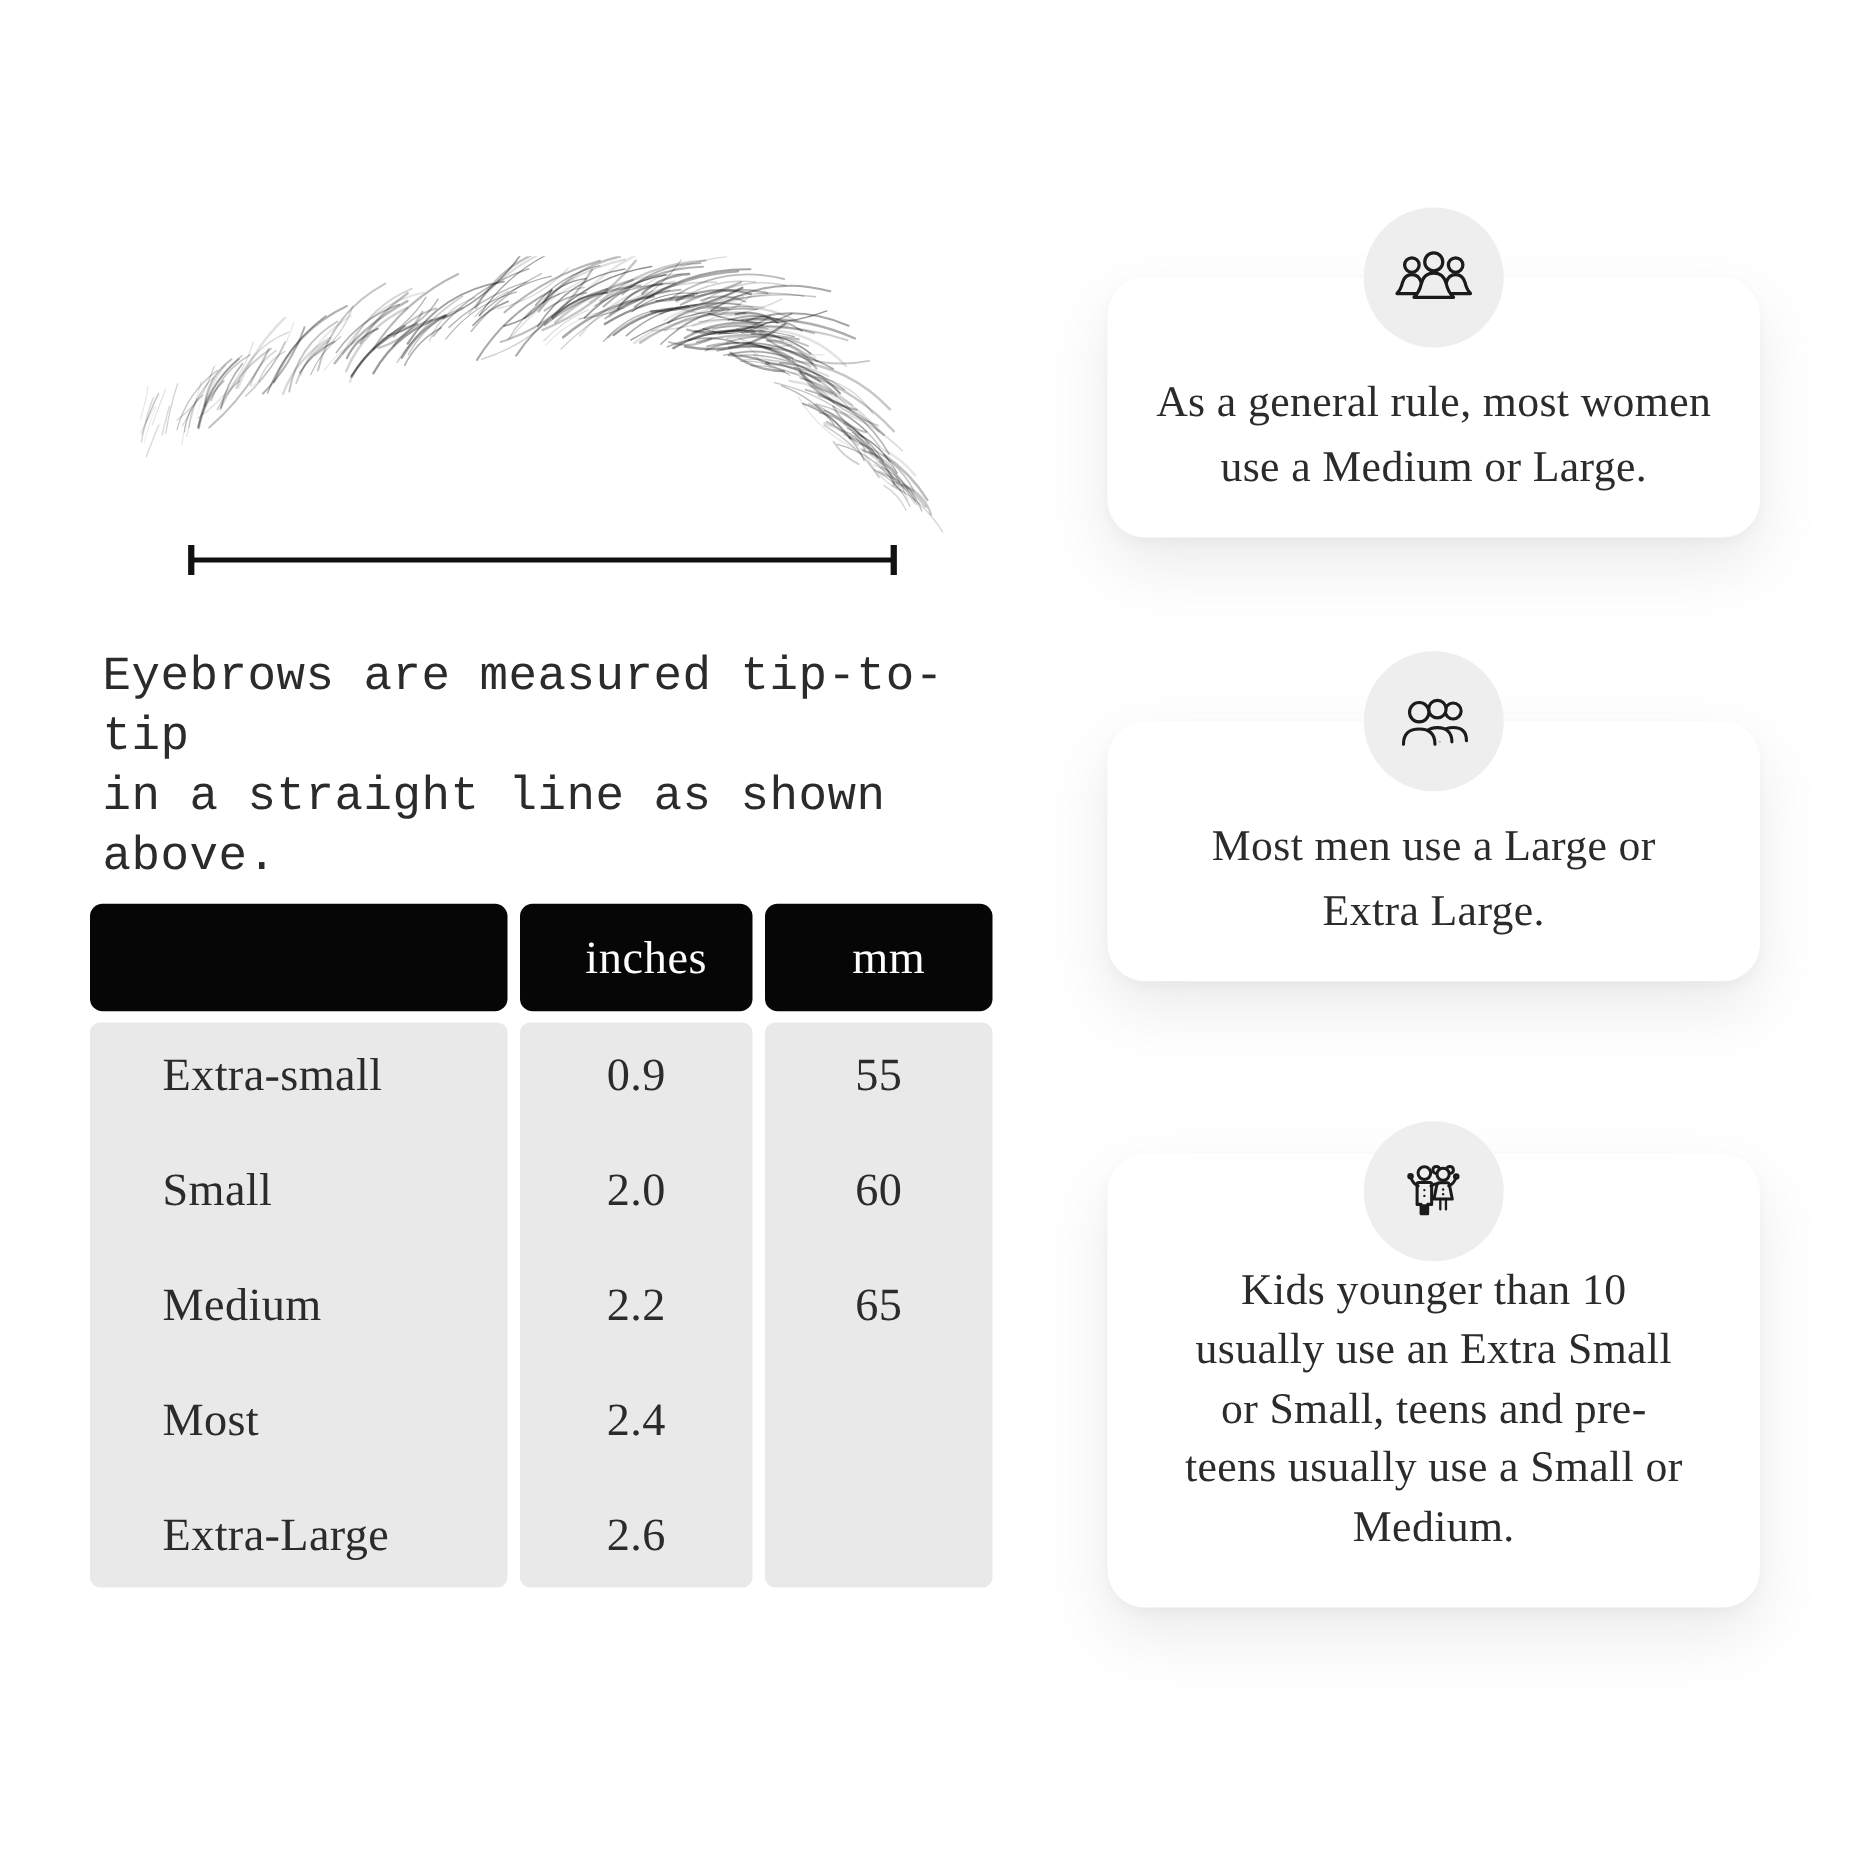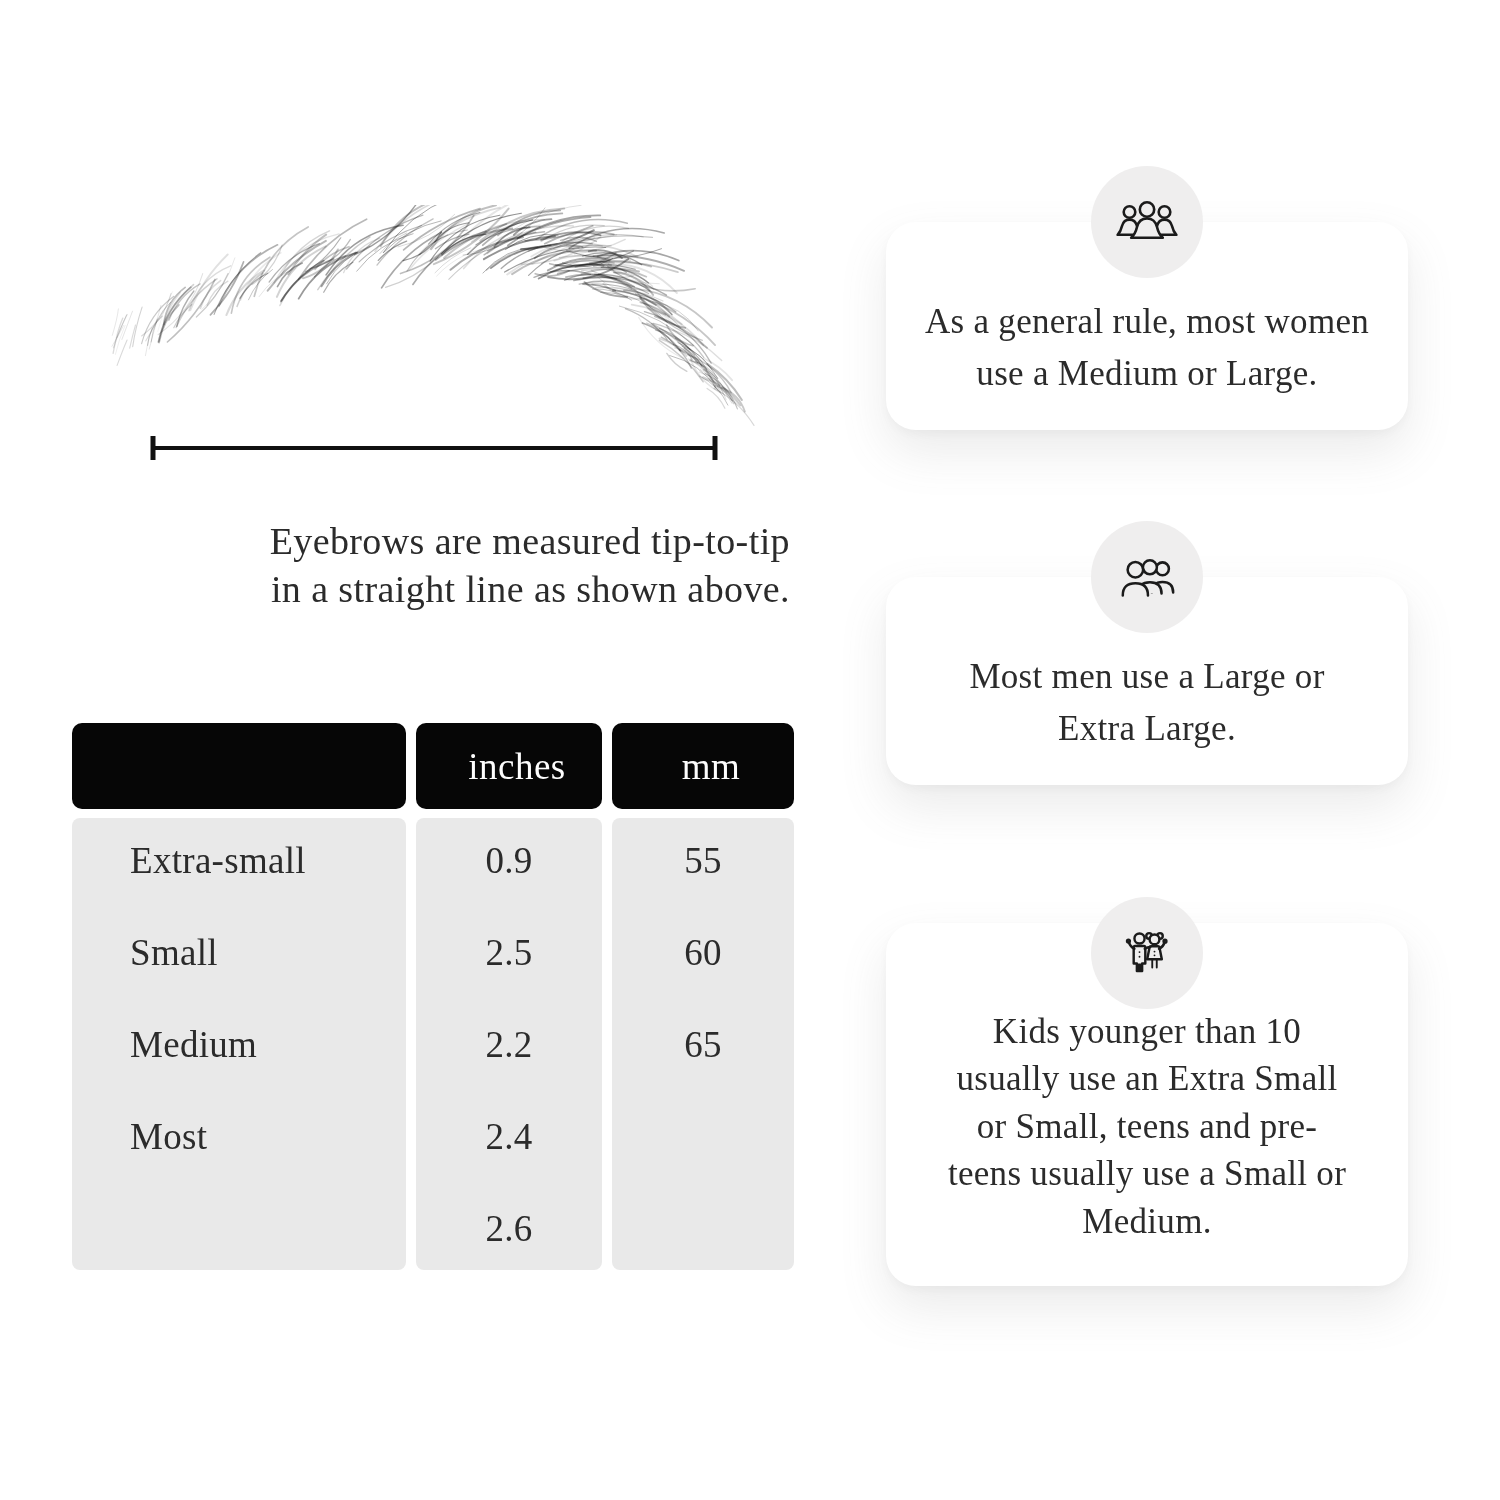--- a/index.html
+++ b/index.html
@@ -17,23 +17,24 @@
     position:relative;width:1500px;height:1500px;overflow:hidden;
     background:var(--page-bg);
     font-family:"Liberation Serif","DejaVu Serif",serif;
     color:var(--ink);
   }
 
   
   .brow-svg{position:absolute;left:105px;top:205px;}
   .measure{position:absolute;left:148px;top:433px;}
   .caption{
-    position:absolute;left:110px;top:518px;width:680px;
-    text-align:right;font-size:38px;line-height:1.26;color:#2b2b2b;
+    position:absolute;left:82px;top:518px;width:680px;
+    text-align:left;font-size:38px;line-height:1.26;color:#2b2b2b;
     letter-spacing:.4px;
+    font-family:Liberation Mono, monospace;
   }
 
   
   .size-table{
     position:absolute;left:72px;top:723px;
     display:grid;
     grid-template-columns:334px 186px 182px;
     grid-template-rows:86px 452px;
     column-gap:10px;row-gap:9px;
   }
@@ -375,24 +376,25 @@
   <div class="size-table">
     <div class="th"></div>
     <div class="th">inches</div>
     <div class="th">mm</div>
 
     <div class="tcol tcol-labels">
       <div class="cell">Extra-small</div>
       <div class="cell">Small</div>
       <div class="cell">Medium</div>
       <div class="cell">Most</div>
+      <div class="cell">Extra-Large</div>
     </div>
     <div class="tcol">
       <div class="cell">0.9</div>
-      <div class="cell">2.5</div>
+      <div class="cell">2.0</div>
       <div class="cell">2.2</div>
       <div class="cell">2.4</div>
       <div class="cell">2.6</div>
     </div>
     <div class="tcol">
       <div class="cell">55</div>
       <div class="cell">60</div>
       <div class="cell">65</div>
     </div>
   </div>

